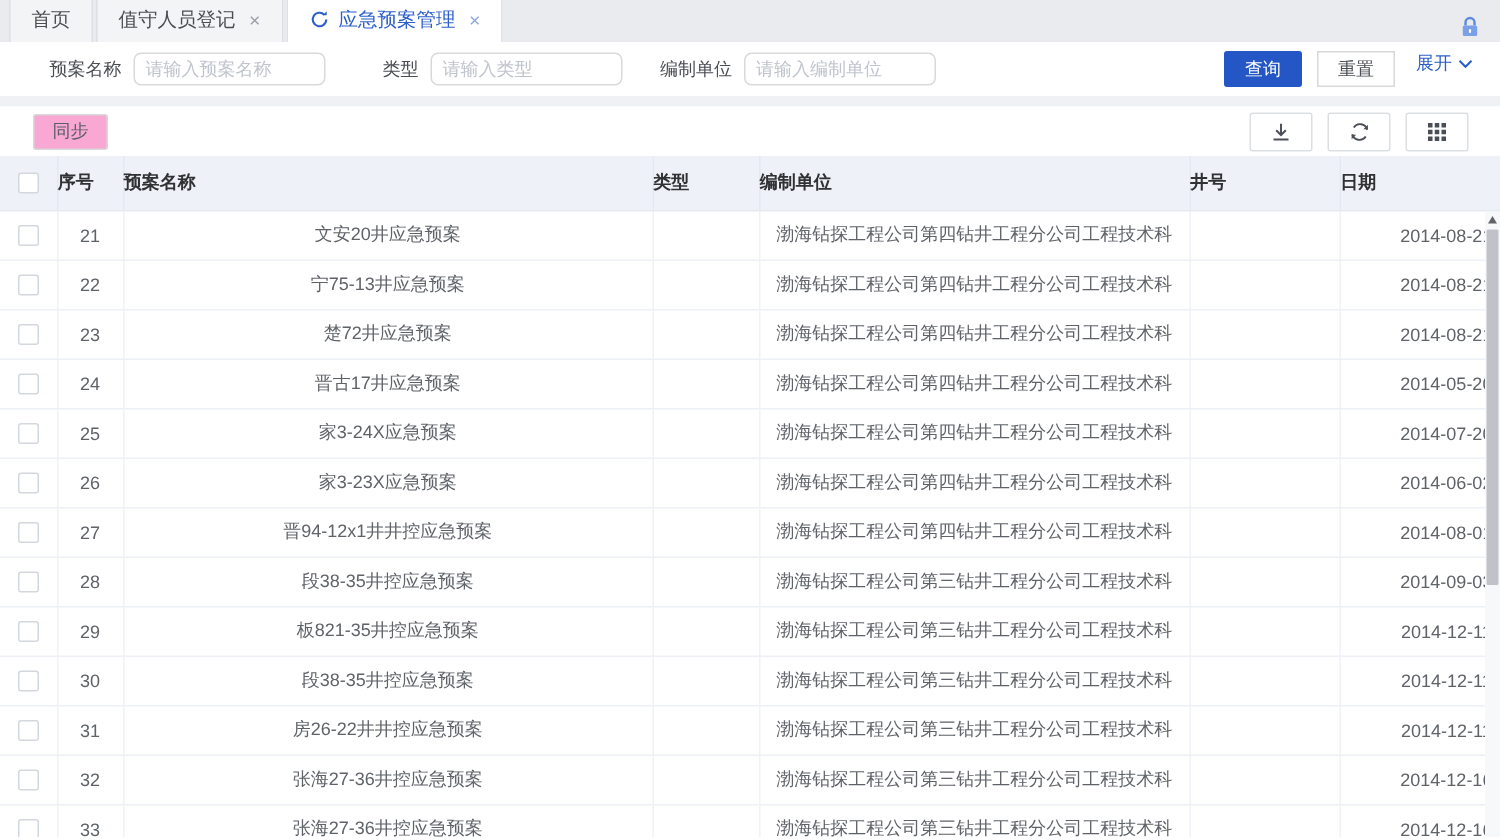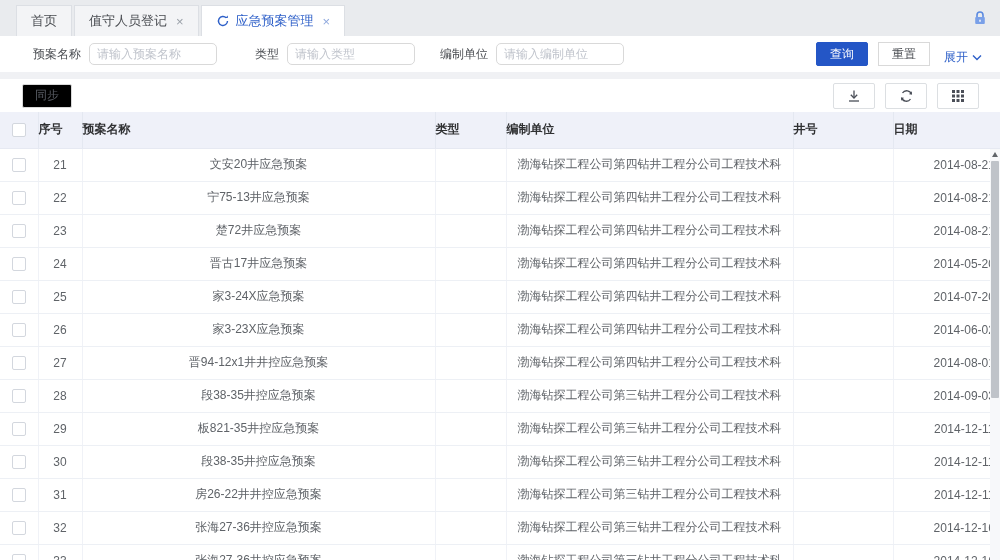--- a/index.html
+++ b/index.html
@@ -1,49 +1,49 @@
 <!DOCTYPE html>
 <html><head>
 <meta charset="utf-8">
 <style>
   * { margin:0; padding:0; box-sizing:border-box; }
   html,body { width:1000px; height:560px; overflow:hidden; }
   body { font-family:"Liberation Sans","DejaVu Sans",sans-serif; background:#fff; color:#4a4d52; }
   .app { position:relative; width:1000px; height:560px; overflow:hidden; background:#fff; }
 
   
-  .tabbar { position:relative; height:36px; background:#e9ebee; display:flex; align-items:flex-end; padding-left:16px;text-align:right; }
+  .tabbar { position:relative; height:28px; background:#e9ebee; display:flex; align-items:flex-end; padding-left:6px;text-align:right; }
   .tab { height:31px; display:flex; align-items:center; padding:0 14px; font-size:13px; background:#f3f4f6;
          border:1px solid #dcdfe4; border-bottom:none; margin-right:2px; cursor:pointer; color:#4a4d52; white-space:nowrap; }
   .tab.active { background:#fff; color:#2d5fc8; }
   .tab .close { margin-left:9px; font-size:13px; color:#9aa0a8; line-height:1; }
   .tab.active .close { color:#8ea8dd; }
   .tab .ticon { display:inline-flex; margin-right:6px; }
   .lock { position:absolute; right:12px; top:10px; width:16px; height:16px; display:inline-flex; cursor:pointer; }
 
   
   .filterbar { height:30px; background:#fff; display:flex; align-items:center; padding:0 18px 0 33px; margin-top:3px; }
   .f-label { font-size:12px; color:#4a4d52; margin-right:8px; white-space:nowrap; }
   .f-input { width:128px; height:22px; border:1px solid #d9d9d9; border-radius:5px; font-size:12px; padding:0 7px;
              color:#4a4d52; outline:none; background:#fff; }
   .f-input::placeholder { color:#c0c4cc; }
   .fg2 { margin-left:38px; } .fg3 { margin-left:25px; }
-  .f-actions { margin-left:auto; display:flex; align-items:flex-end; }
+  .f-actions { margin-left:auto; display:flex; align-items:flex-start; }
   .btn-query { background:#2456c6; color:#fff; border:1px solid #2456c6; border-radius:2px; height:24px; padding:0 13px;
                font-size:12px; cursor:pointer; }
   .btn-reset { background:#fff; color:#4a4d52; border:1px solid #d9d9d9; border-radius:0; height:24px; padding:0 13px;
                font-size:12px; margin-left:10px; cursor:pointer; }
   .expand { color:#2d5fc8; font-size:12px; margin-left:14px; display:inline-flex; align-items:center; cursor:pointer; white-space:nowrap; }
   .expand svg { margin-left:4px; }
 
   .gapband { height:7px; background:#f0f1f4; margin-top:3px; }
 
   
   .toolbar { height:33px; background:#fff; display:flex; align-items:center; padding:0 21px 0 22px; }
-  .btn-sync { background:#000000; border:1px solid #d9d9d9; border-radius:2px; height:24px; padding:0 12px; font-size:12px;
+  .btn-sync { background:#f9a8d4; border:1px solid #d9d9d9; border-radius:2px; height:24px; padding:0 12px; font-size:12px;
               color:#5a5e66; cursor:pointer; }
   .tool-icons { margin-left:auto; display:flex; }
   .icon-btn { width:42px; height:26px; border:1px solid #dcdfe2; border-radius:2px; background:#fff; display:flex;
               align-items:center; justify-content:center; margin-left:10px; cursor:pointer; }
 
   
   .table-wrap { position:relative; height:454px; overflow:hidden; }
   table { border-collapse:collapse; table-layout:fixed; width:1035px; }
   .c-check{width:38px}.c-seq{width:44px}.c-name{width:353px}.c-type{width:71px}.c-unit{width:287px}.c-well{width:100px}.c-date{width:142px}
   thead th { height:36px; background:#eff1f9; font-size:12px; font-weight:600; color:#303133; text-align:left;

